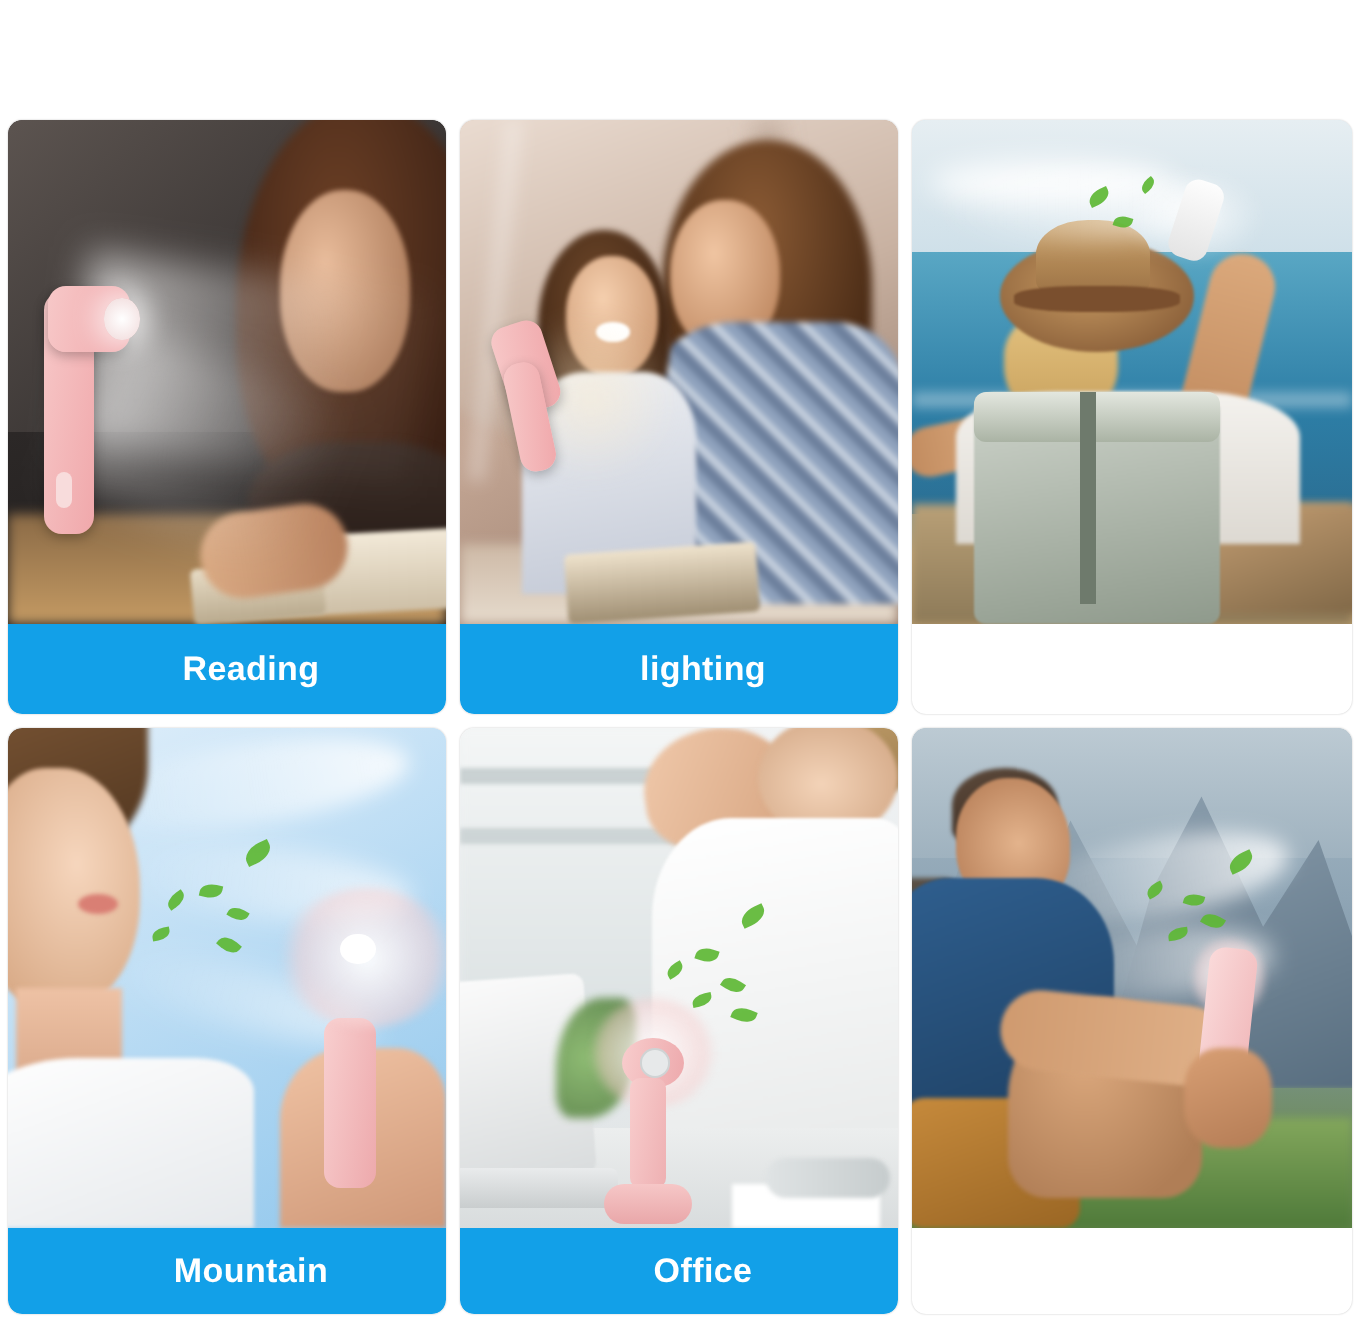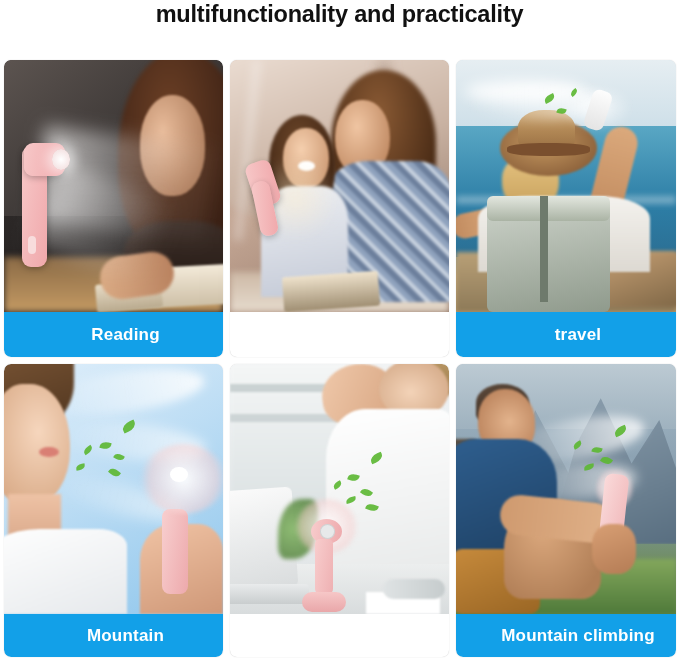--- a/index.html
+++ b/index.html
@@ -198,21 +198,20 @@
   .p6 .fan{left:66%;top:44%;width:11%;height:34%;background:linear-gradient(100deg,#fadada,#f0b6b8);border-radius:8px;transform:rotate(6deg);}
   .p6 .fanhead{left:64%;top:42%;width:16%;height:16%;background:radial-gradient(circle,rgba(255,255,255,.85),rgba(250,215,215,.5) 65%,rgba(250,215,215,0) 82%);border-radius:50%;filter:blur(2px);}
   .p6 .hand{left:62%;bottom:16%;width:20%;height:20%;background:linear-gradient(160deg,#d89f74,#b47c55);border-radius:40%;filter:blur(1.2px);}
   .p6 .flow1{left:24%;top:22%;width:62%;height:16%;background:linear-gradient(90deg,rgba(255,255,255,0),rgba(255,255,255,.8));border-radius:50%;filter:blur(5px);transform:rotate(-10deg);}
   .p6 .flow2{left:30%;top:40%;width:52%;height:14%;background:linear-gradient(90deg,rgba(255,255,255,0),rgba(255,255,255,.7));border-radius:50%;filter:blur(6px);transform:rotate(-4deg);}
 </style>
 </head>
 <body>
 
 <div class="heading">
-  <span class="heading-line">multifunctionality and practicality</span>
 </div>
 
 <div class="grid">
 
   <div class="card">
     <div class="photo p1">
       <span class="layer wall"></span>
       <span class="layer floor"></span>
       <span class="layer hair"></span>
       <span class="layer face"></span>
@@ -243,20 +242,23 @@
       <span class="layer mum-body"></span>
       <span class="layer kid-hair"></span>
       <span class="layer kid-face"></span>
       <span class="layer kid-smile"></span>
       <span class="layer kid-body"></span>
       <span class="layer book"></span>
       <span class="layer glow"></span>
       <span class="layer device-pink dev"></span>
       <span class="layer device-pink dev2"></span>
     </div>
+    <div class="label" style="background:#12A0E8">
+      <span class="label-text">lighting</span>
+    </div>
   </div>
 
   <div class="card wide">
     <div class="photo p3">
       <span class="layer sky"></span>
       <span class="layer cloud"></span>
       <span class="layer sea"></span>
       <span class="layer wave"></span>
       <span class="layer shore"></span>
       <span class="layer rock"></span>
@@ -269,23 +271,20 @@
       <span class="layer shirt"></span>
       <span class="layer pack"></span>
       <span class="layer pack-flap"></span>
       <span class="layer strap"></span>
       <span class="layer flow"></span>
       <span class="layer blades"></span>
       <span class="layer dev"></span>
       <span class="leaf" style="left:40%;top:14%;width:11px;height:7px;"></span>
       <span class="leaf" style="left:46%;top:19%;width:9px;height:6px;transform:rotate(18deg);"></span>
       <span class="leaf" style="left:52%;top:12%;width:8px;height:5px;transform:rotate(-40deg);"></span>
-    </div>
-    <div class="label" style="background:#12A0E8">
-      <span class="label-text">travel</span>
     </div>
   </div>
 
   <div class="card row2">
     <div class="photo p4">
       <span class="layer sky"></span>
       <span class="layer flow1"></span>
       <span class="layer flow2"></span>
       <span class="layer flow3"></span>
       <span class="layer hair"></span>
@@ -330,20 +329,23 @@
       <span class="layer fanhub"></span>
       <span class="layer fanstem"></span>
       <span class="layer fanbase"></span>
       <span class="leaf" style="left:64%;top:36%;width:13px;height:8px;"></span>
       <span class="leaf" style="left:54%;top:44%;width:11px;height:7px;transform:rotate(18deg);"></span>
       <span class="leaf" style="left:47%;top:47%;width:9px;height:6px;transform:rotate(-30deg);"></span>
       <span class="leaf" style="left:60%;top:50%;width:11px;height:7px;transform:rotate(34deg);"></span>
       <span class="leaf" style="left:53%;top:53%;width:10px;height:6px;transform:rotate(-12deg);"></span>
       <span class="leaf" style="left:62%;top:56%;width:12px;height:7px;transform:rotate(22deg);"></span>
     </div>
+    <div class="label" style="background:#12A0E8">
+      <span class="label-text">Office</span>
+    </div>
   </div>
 
   <div class="card wide row2">
     <div class="photo p6">
       <span class="layer sky"></span>
       <span class="layer mtn1"></span>
       <span class="layer mtn2"></span>
       <span class="layer grass"></span>
       <span class="layer flow1"></span>
       <span class="layer flow2"></span>
@@ -356,18 +358,15 @@
       <span class="layer arm"></span>
       <span class="layer fanhead"></span>
       <span class="layer fan"></span>
       <span class="layer hand"></span>
       <span class="leaf" style="left:72%;top:25%;width:13px;height:8px;"></span>
       <span class="leaf" style="left:62%;top:33%;width:10px;height:6px;transform:rotate(16deg);"></span>
       <span class="leaf" style="left:53%;top:31%;width:9px;height:6px;transform:rotate(-28deg);"></span>
       <span class="leaf" style="left:66%;top:37%;width:11px;height:7px;transform:rotate(30deg);"></span>
       <span class="leaf" style="left:58%;top:40%;width:10px;height:6px;transform:rotate(-8deg);"></span>
     </div>
-    <div class="label" style="background:#12A0E8">
-      <span class="label-text">Mountain climbing</span>
-    </div>
   </div>
 
 </div>
 
 </body></html>

